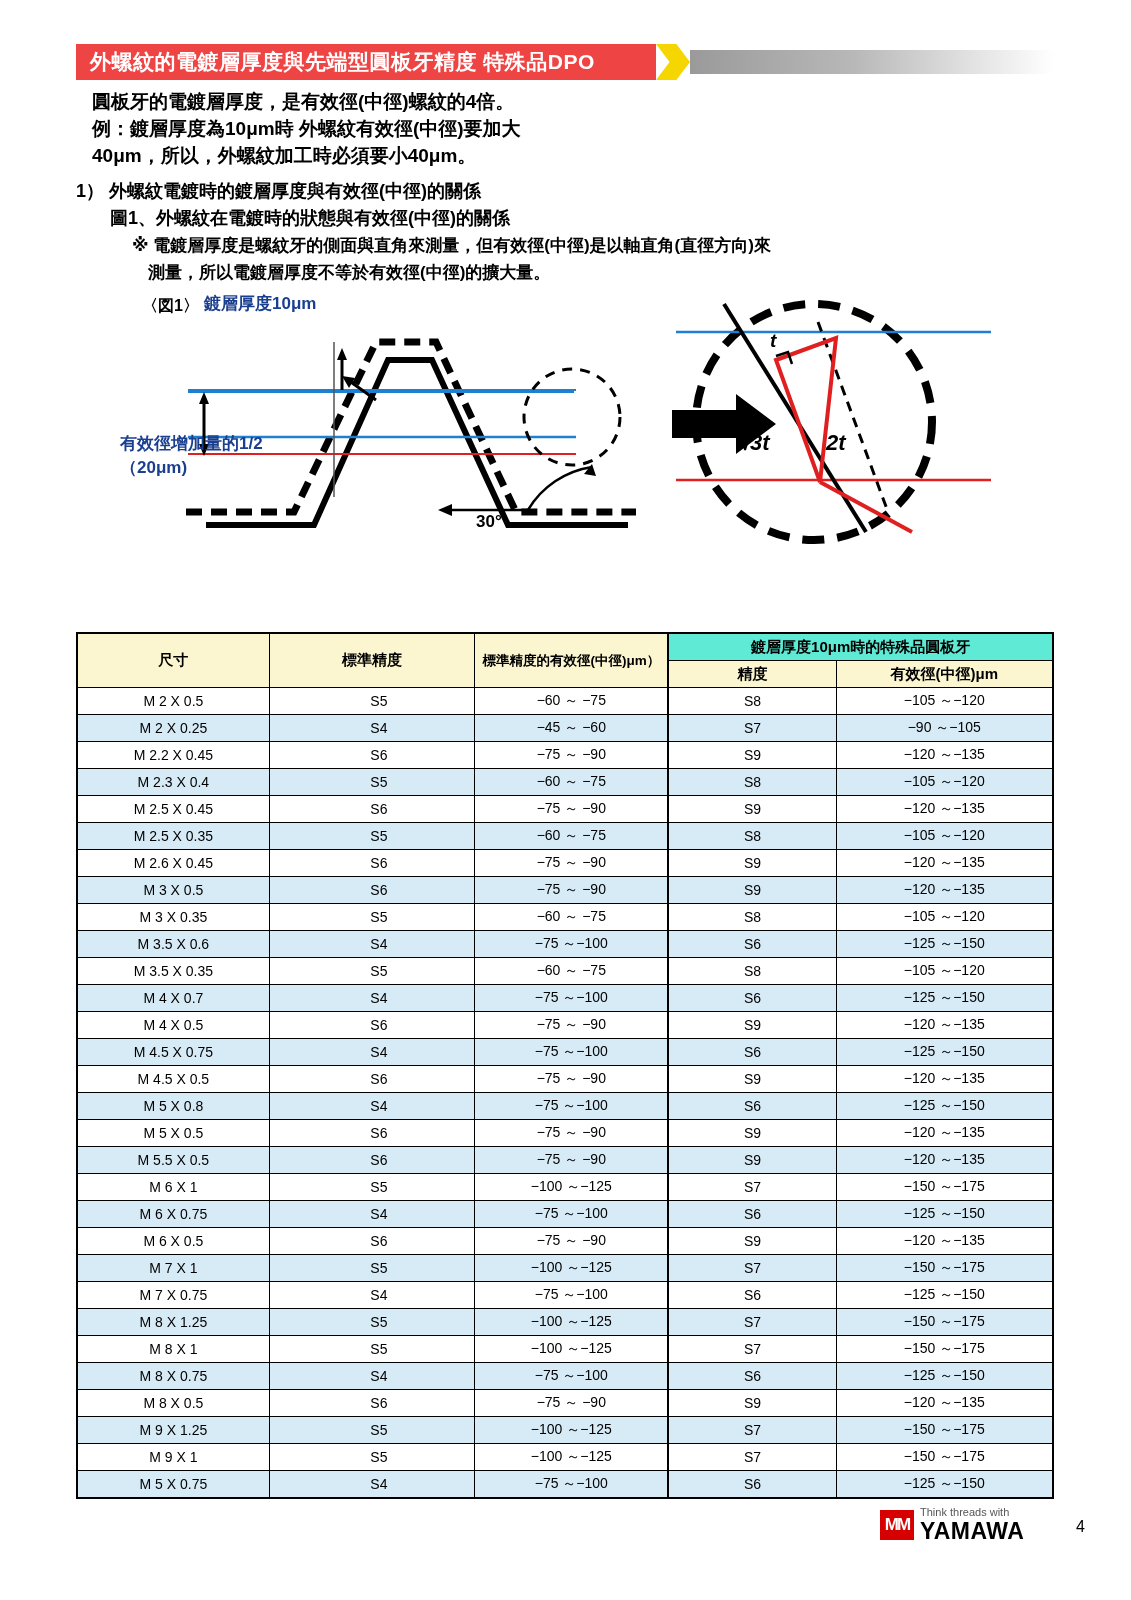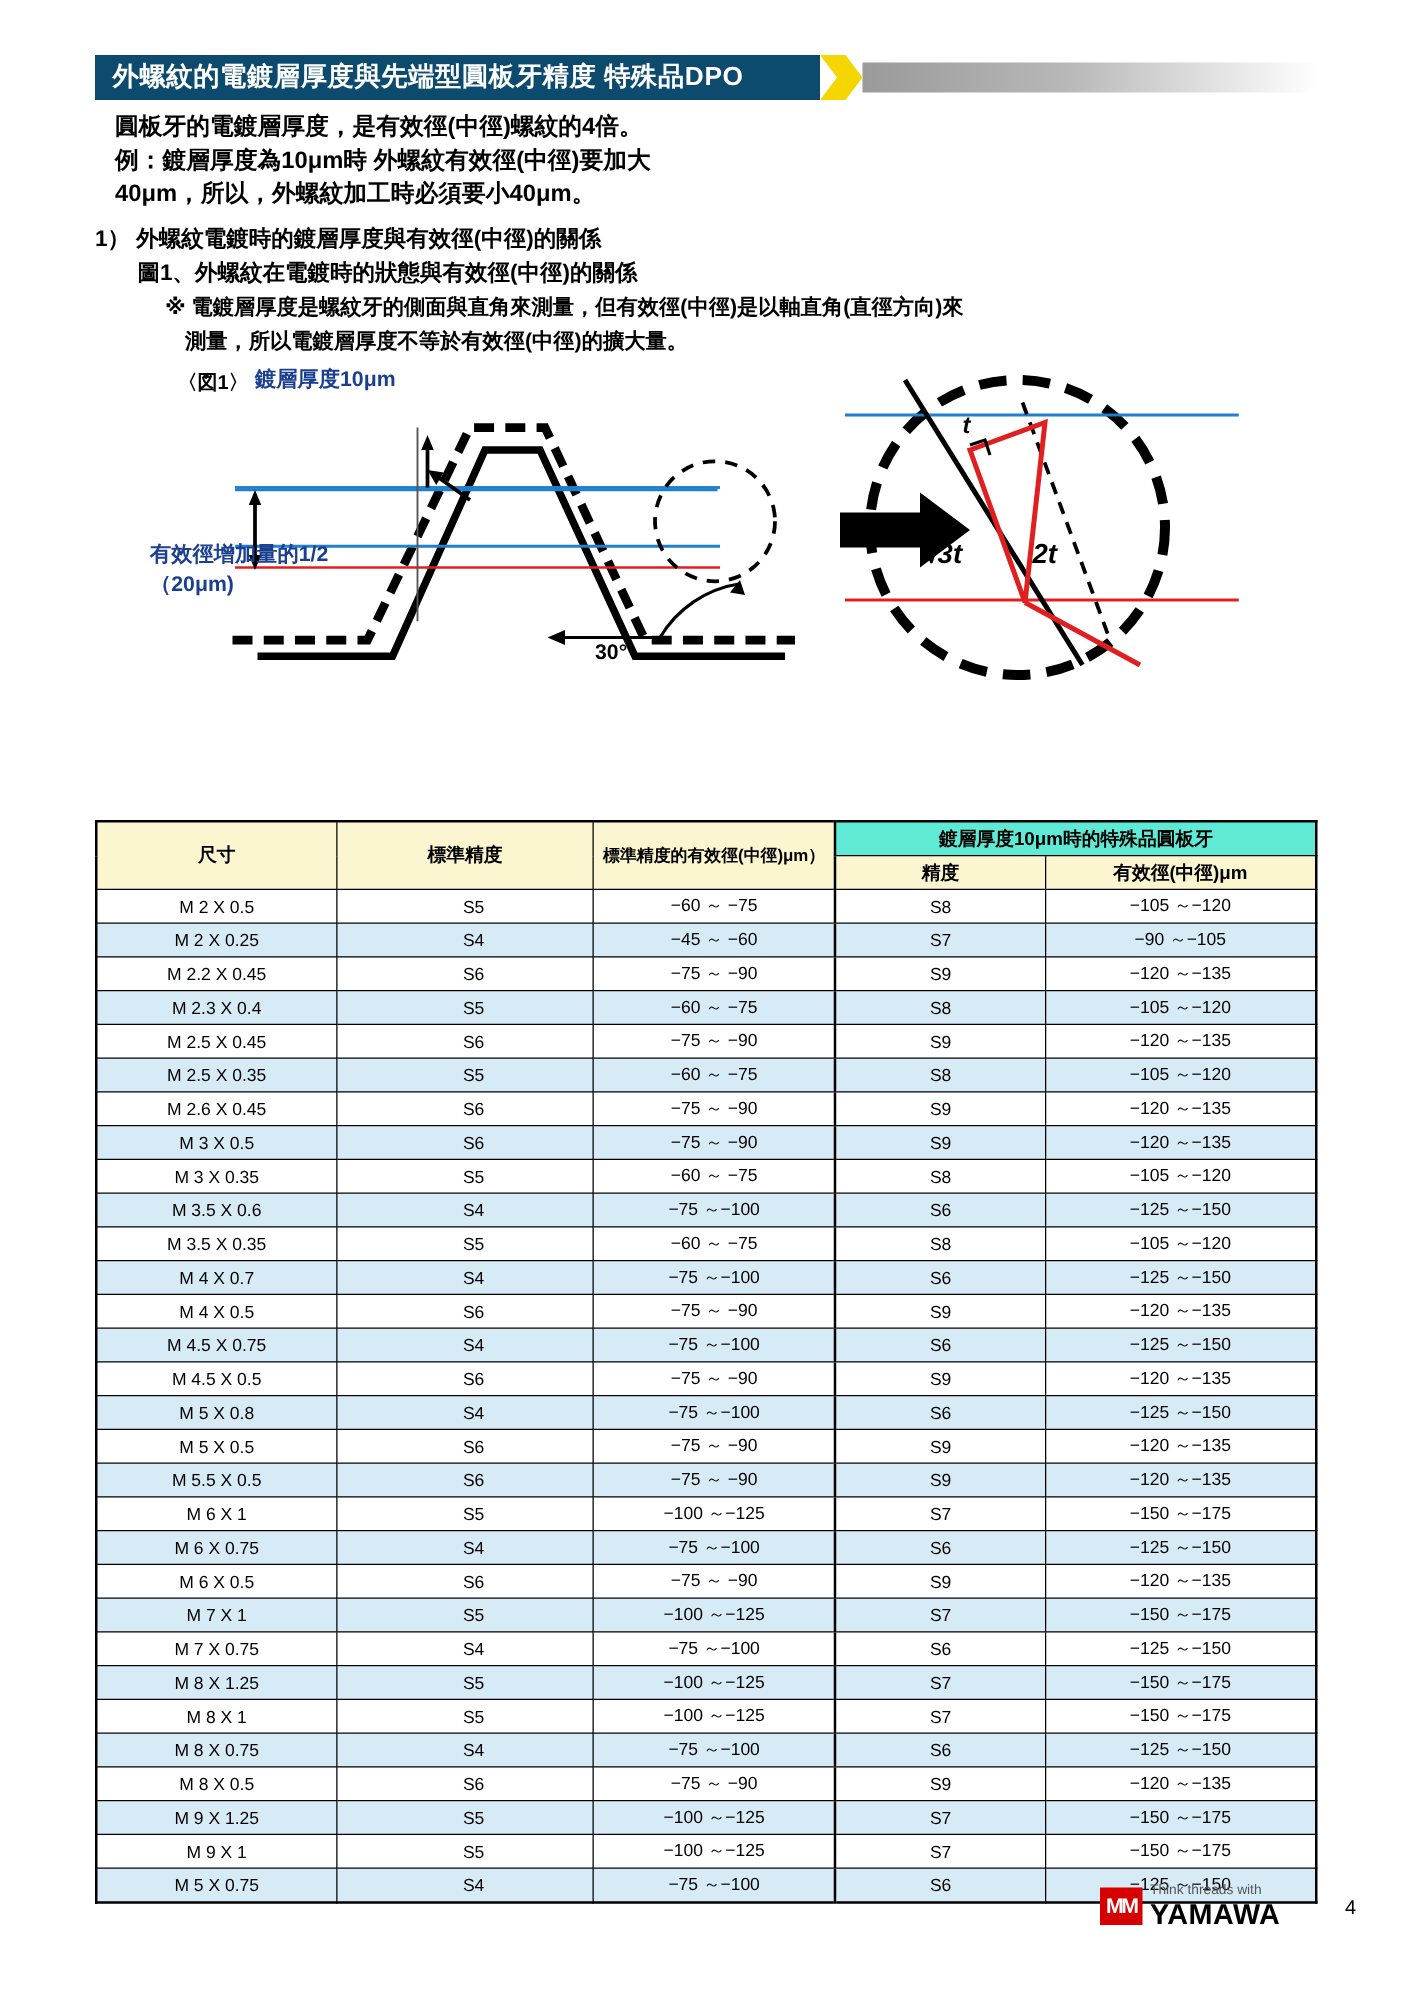--- a/index.html
+++ b/index.html
@@ -12,21 +12,21 @@
     color:#000;
   }
   .page{position:absolute;inset:0;}
 
   
   .banner{
     position:absolute;left:76px;top:44px;width:978px;height:36px;
   }
   .banner .bar{
     position:absolute;left:0;top:0;width:580px;height:36px;
-    background:#0c4a6e;
+    background:#ef4444;
   }
   .banner .bar .txt{
     color:#fff;font-size:21px;font-weight:bold;line-height:36px;
     padding-left:14px;letter-spacing:0.5px;white-space:nowrap;
   }
   .banner .arrow{
     position:absolute;left:580px;top:0;width:34px;height:36px;
     background:#f5d600;
     clip-path:polygon(0 0,60% 0,100% 50%,60% 100%,0 100%,40% 50%);
   }
@@ -69,21 +69,21 @@
     position:absolute;left:422px;top:560px;width:612px;height:52px;
     border:1.5px solid #000;background:#fff;
     font-size:13.5px;line-height:20px;
     padding:6px 10px;box-sizing:border-box;
   }
 
   
   .tablewrap{
     position:absolute;left:76px;top:632px;width:978px;
   }
-  table{border-collapse:collapse;width:978px;font-size:14px;margin-top:24px;}
+  table{border-collapse:collapse;width:978px;font-size:14px;}
   th,td{border:1px solid #000;text-align:center;padding:0;height:26px;}
   thead th{background:#fbf6cf;font-weight:bold;font-size:15px;}
   thead th.grp{background:#5eead4;}
   tbody tr:nth-child(even) td{background:#d7ebf7;}
   tbody tr:nth-child(odd) td{background:#ffffff;}
   td.col1{width:195px;}
   td.col2{width:195px;padding-left:14px;}
   td.col3{width:196px;}
   td.col4{width:170px;}
   td.col5{width:220px;}

